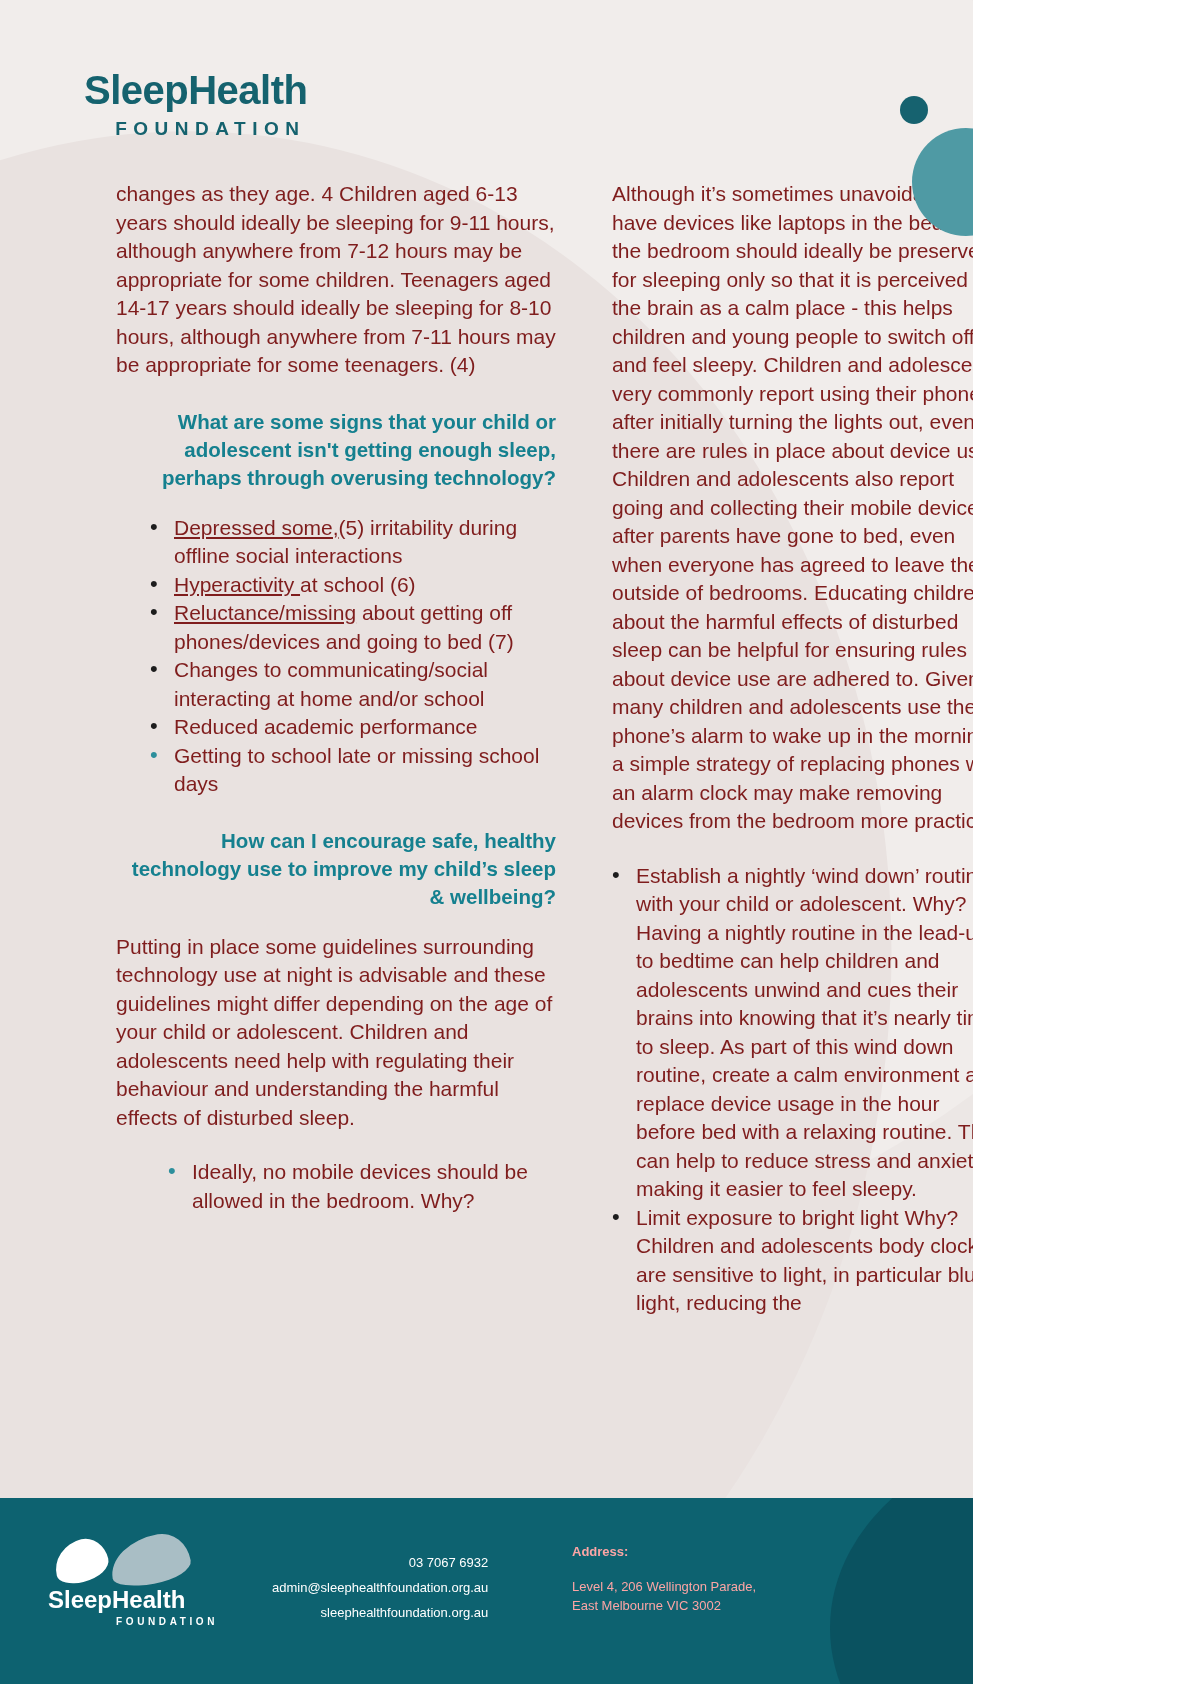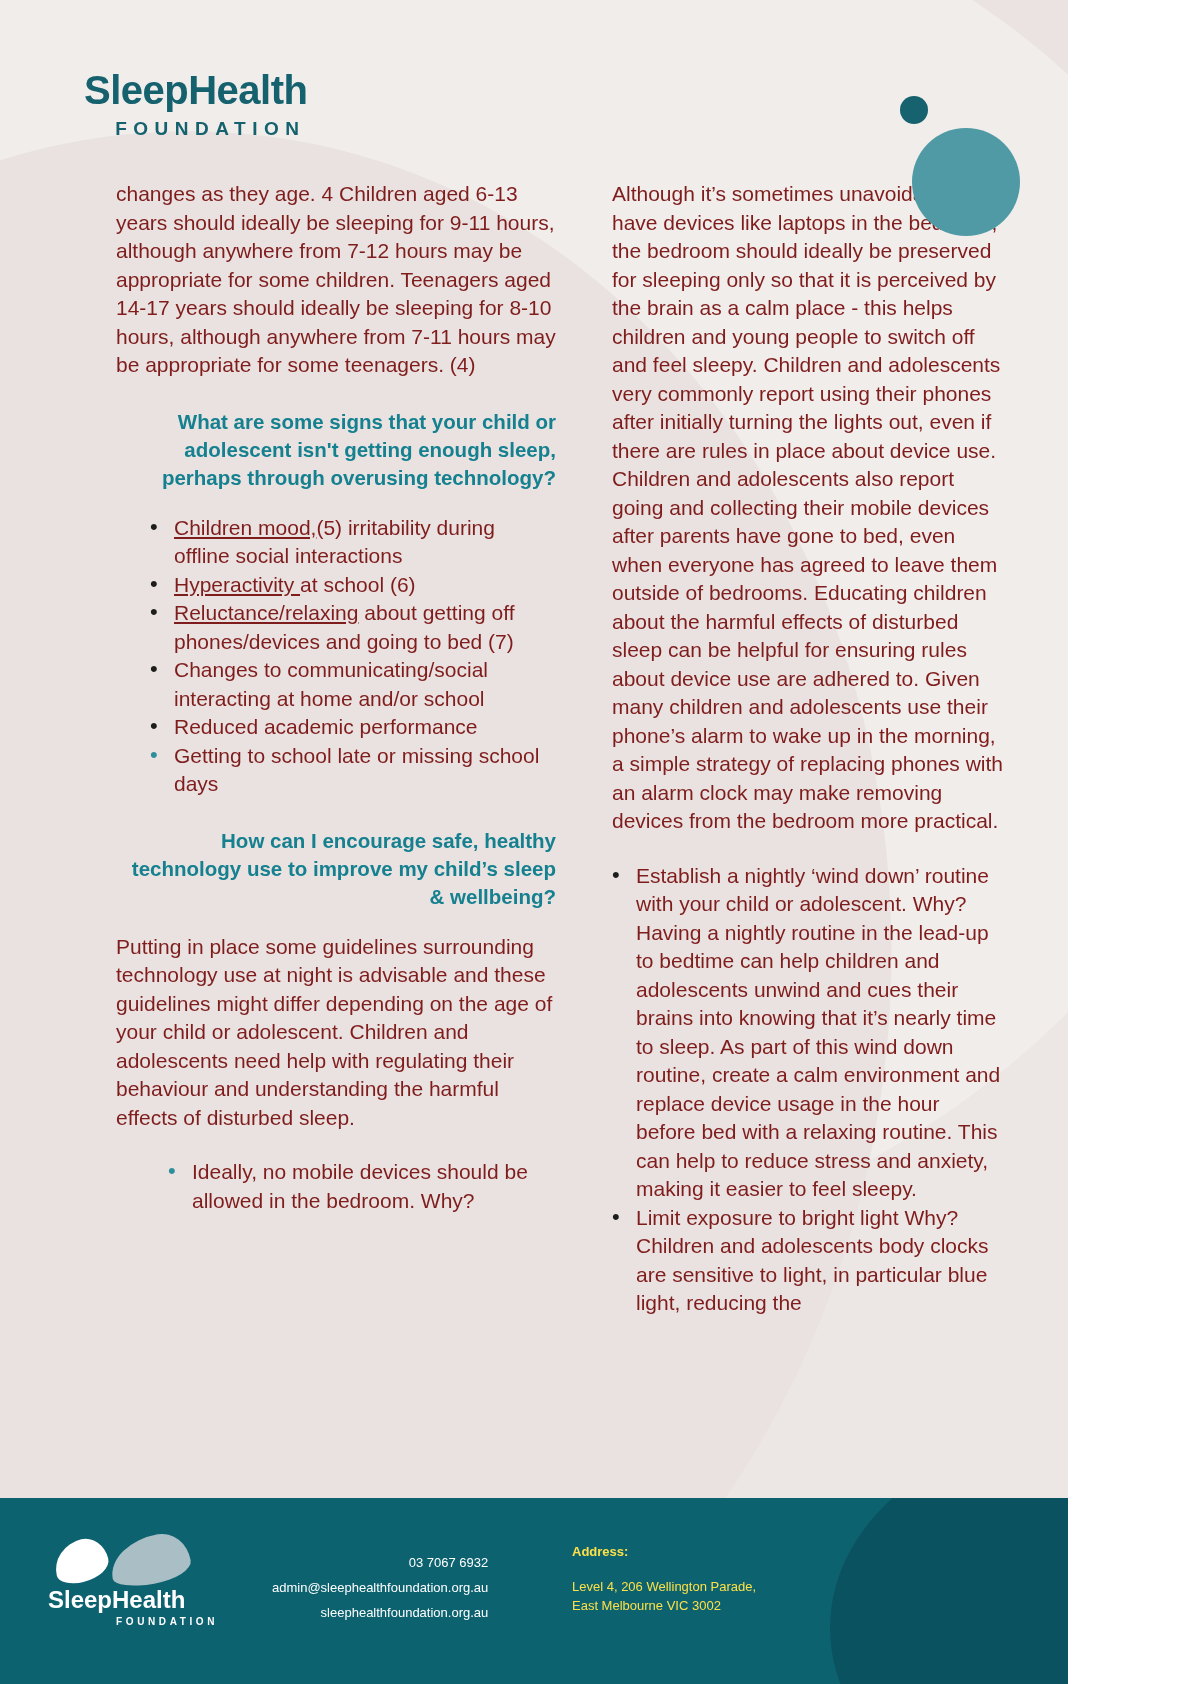--- a/index.html
+++ b/index.html
@@ -4,21 +4,21 @@
 <style>
   * { box-sizing: border-box; margin: 0; padding: 0; }
   html, body {
     width: 1190px; height: 1684px;
     font-family: "Liberation Sans", sans-serif;
     background: #ffffff;
     overflow: hidden;
   }
   .page {
     position: relative;
-    width: 1068px; height: 1684px;
+    width: 973px; height: 1684px;
     background: #ece7e5;
     overflow: hidden;
   }
   
   .bg-swoosh {
     position: absolute;
     left: -420px; top: -140px;
     width: 1700px; height: 1420px;
     border-radius: 50%;
     background: #f1edeb;
@@ -174,21 +174,21 @@
     position: absolute;
     left: 272px; top: 52px;
     color: #ffffff;
     font-size: 13px;
     line-height: 25px;
     text-align: right;
   }
   .footer-address {
     position: absolute;
     left: 572px; top: 44px;
-    color: #fde047;
+    color: #fca5a5;
     font-size: 13px;
     line-height: 19px;
   }
   .footer-address .lbl { font-weight: bold; margin-bottom: 16px; }
 </style>
 </head>
 <body>
 
 <div class="page">
   <div class="bg-top"></div>
@@ -203,23 +203,23 @@
     <div class="dot-small"></div>
     <div class="circle-big"></div>
   </div>
 
   <div class="content">
 
     <div class="col col-left">
       <p class="body">changes as they age. 4 Children aged 6-13 years should ideally be sleeping for 9-11 hours, although anywhere from 7-12 hours may be appropriate for some children. Teenagers aged 14-17 years should ideally be sleeping for 8-10 hours, although anywhere from 7-11 hours may be appropriate for some teenagers. (4)</p>
       <h2 class="heading">What are some signs that your child or adolescent isn't getting enough sleep, perhaps through overusing technology?</h2>
       <ul class="bullets" id="left-bullets-1">
-          <li><span class="u">Children mood,</span><span>(5) irritability during offline social interactions</span></li>
+          <li><span class="u">Depressed some,</span><span>(5) irritability during offline social interactions</span></li>
           <li><span class="u">Hyperactivity </span><span>at school (6)</span></li>
-          <li><span class="u">Reluctance/relaxing</span><span> about getting off phones/devices and going to bed (7)</span></li>
+          <li><span class="u">Reluctance/missing</span><span> about getting off phones/devices and going to bed (7)</span></li>
           <li><span>Changes to communicating/social interacting at home and/or school</span></li>
           <li><span>Reduced academic performance</span></li>
           <li class="teal"><span>Getting to school late or missing school days</span></li>
         </ul>
       <h2 class="heading">How can I encourage safe, healthy technology use to improve my child’s sleep &amp; wellbeing?</h2>
       <p class="body">Putting in place some guidelines surrounding technology use at night is advisable and these guidelines might differ depending on the age of your child or adolescent. Children and adolescents need help with regulating their behaviour and understanding the harmful effects of disturbed sleep.</p>
       <div class="gap-md"></div>
       <ul class="bullets" id="left-bullets-2" style="margin-left:52px">
           <li class="teal"><span>Ideally, no mobile devices should be allowed in the bedroom. Why?</span></li>
         </ul>

